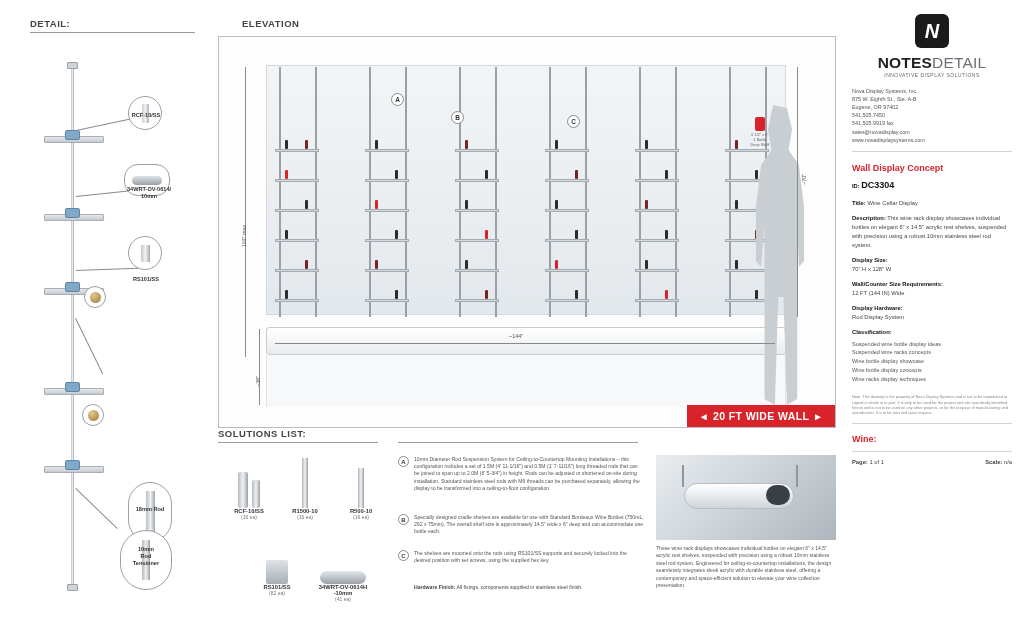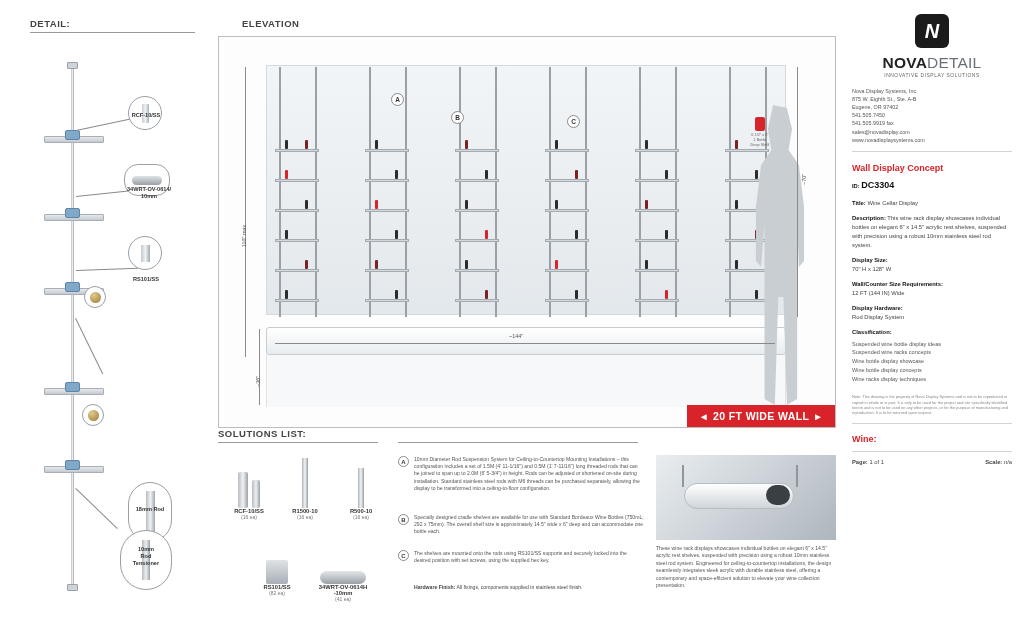--- a/index.html
+++ b/index.html
@@ -394,21 +394,21 @@
       <div style="position:absolute;left:26px;top:10px;width:2px;height:22px;background:#8f969c;"></div>
       <div style="position:absolute;left:140px;top:10px;width:2px;height:22px;background:#8f969c;"></div>
     </div>
     <div class="photo-cap">These wine rack displays showcases individual bottles on elegant 6" x 14.5" acrylic rest shelves, suspended with precision using a robust 10mm stainless steel rod system. Engineered for ceiling-to-countertop installations, the design seamlessly integrates sleek acrylic with durable stainless steel, offering a contemporary and space-efficient solution to elevate your wine collection presentation.</div>
   </div>
 
   <div id="right">
     <div class="logo-mark">N</div>
     <div class="brand">
       <div class="b1">
-        <b>NOVA</b><span>DETAIL</span>
+        <b>NOTES</b><span>DETAIL</span>
       </div>
       <div class="b2">INNOVATIVE DISPLAY SOLUTIONS</div>
     </div>
 
     <div class="addr" style="white-space:pre-line;">Nova Display Systems, Inc.
 875 W. Eighth St., Ste. A-B
 Eugene, OR 97402
 541.505.7450
 541.505.9919 fax
 sales@novadisplay.com

